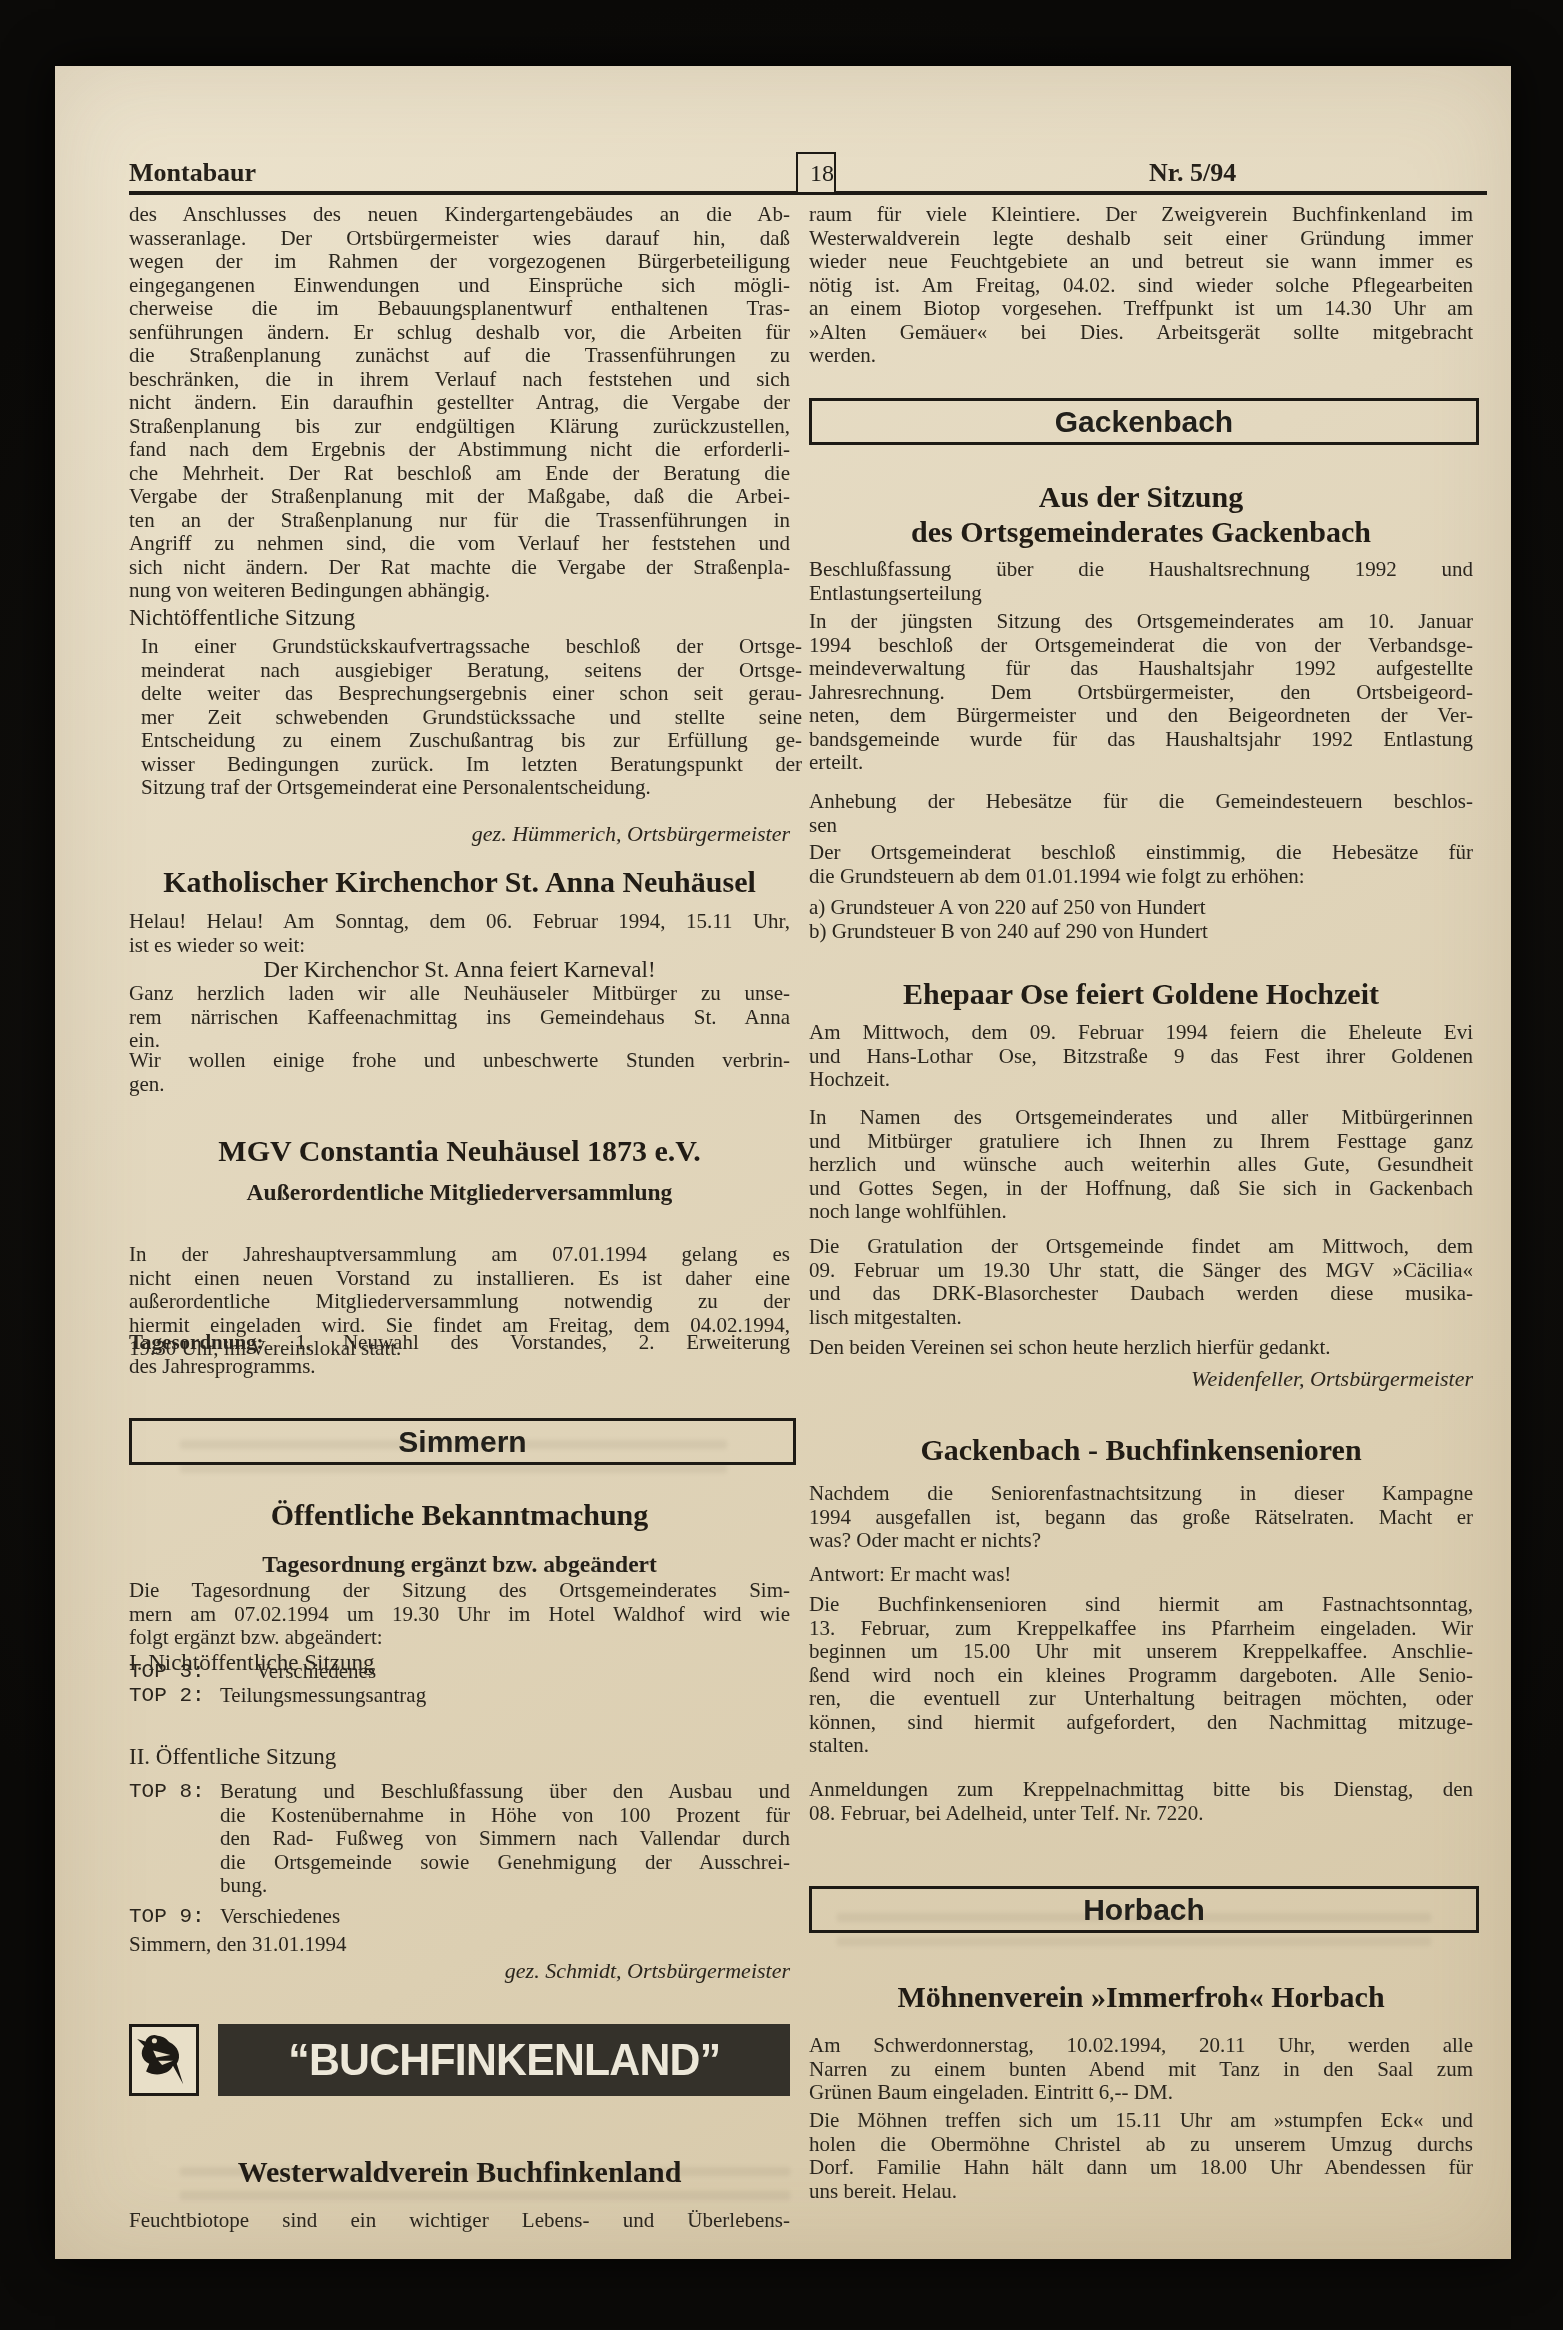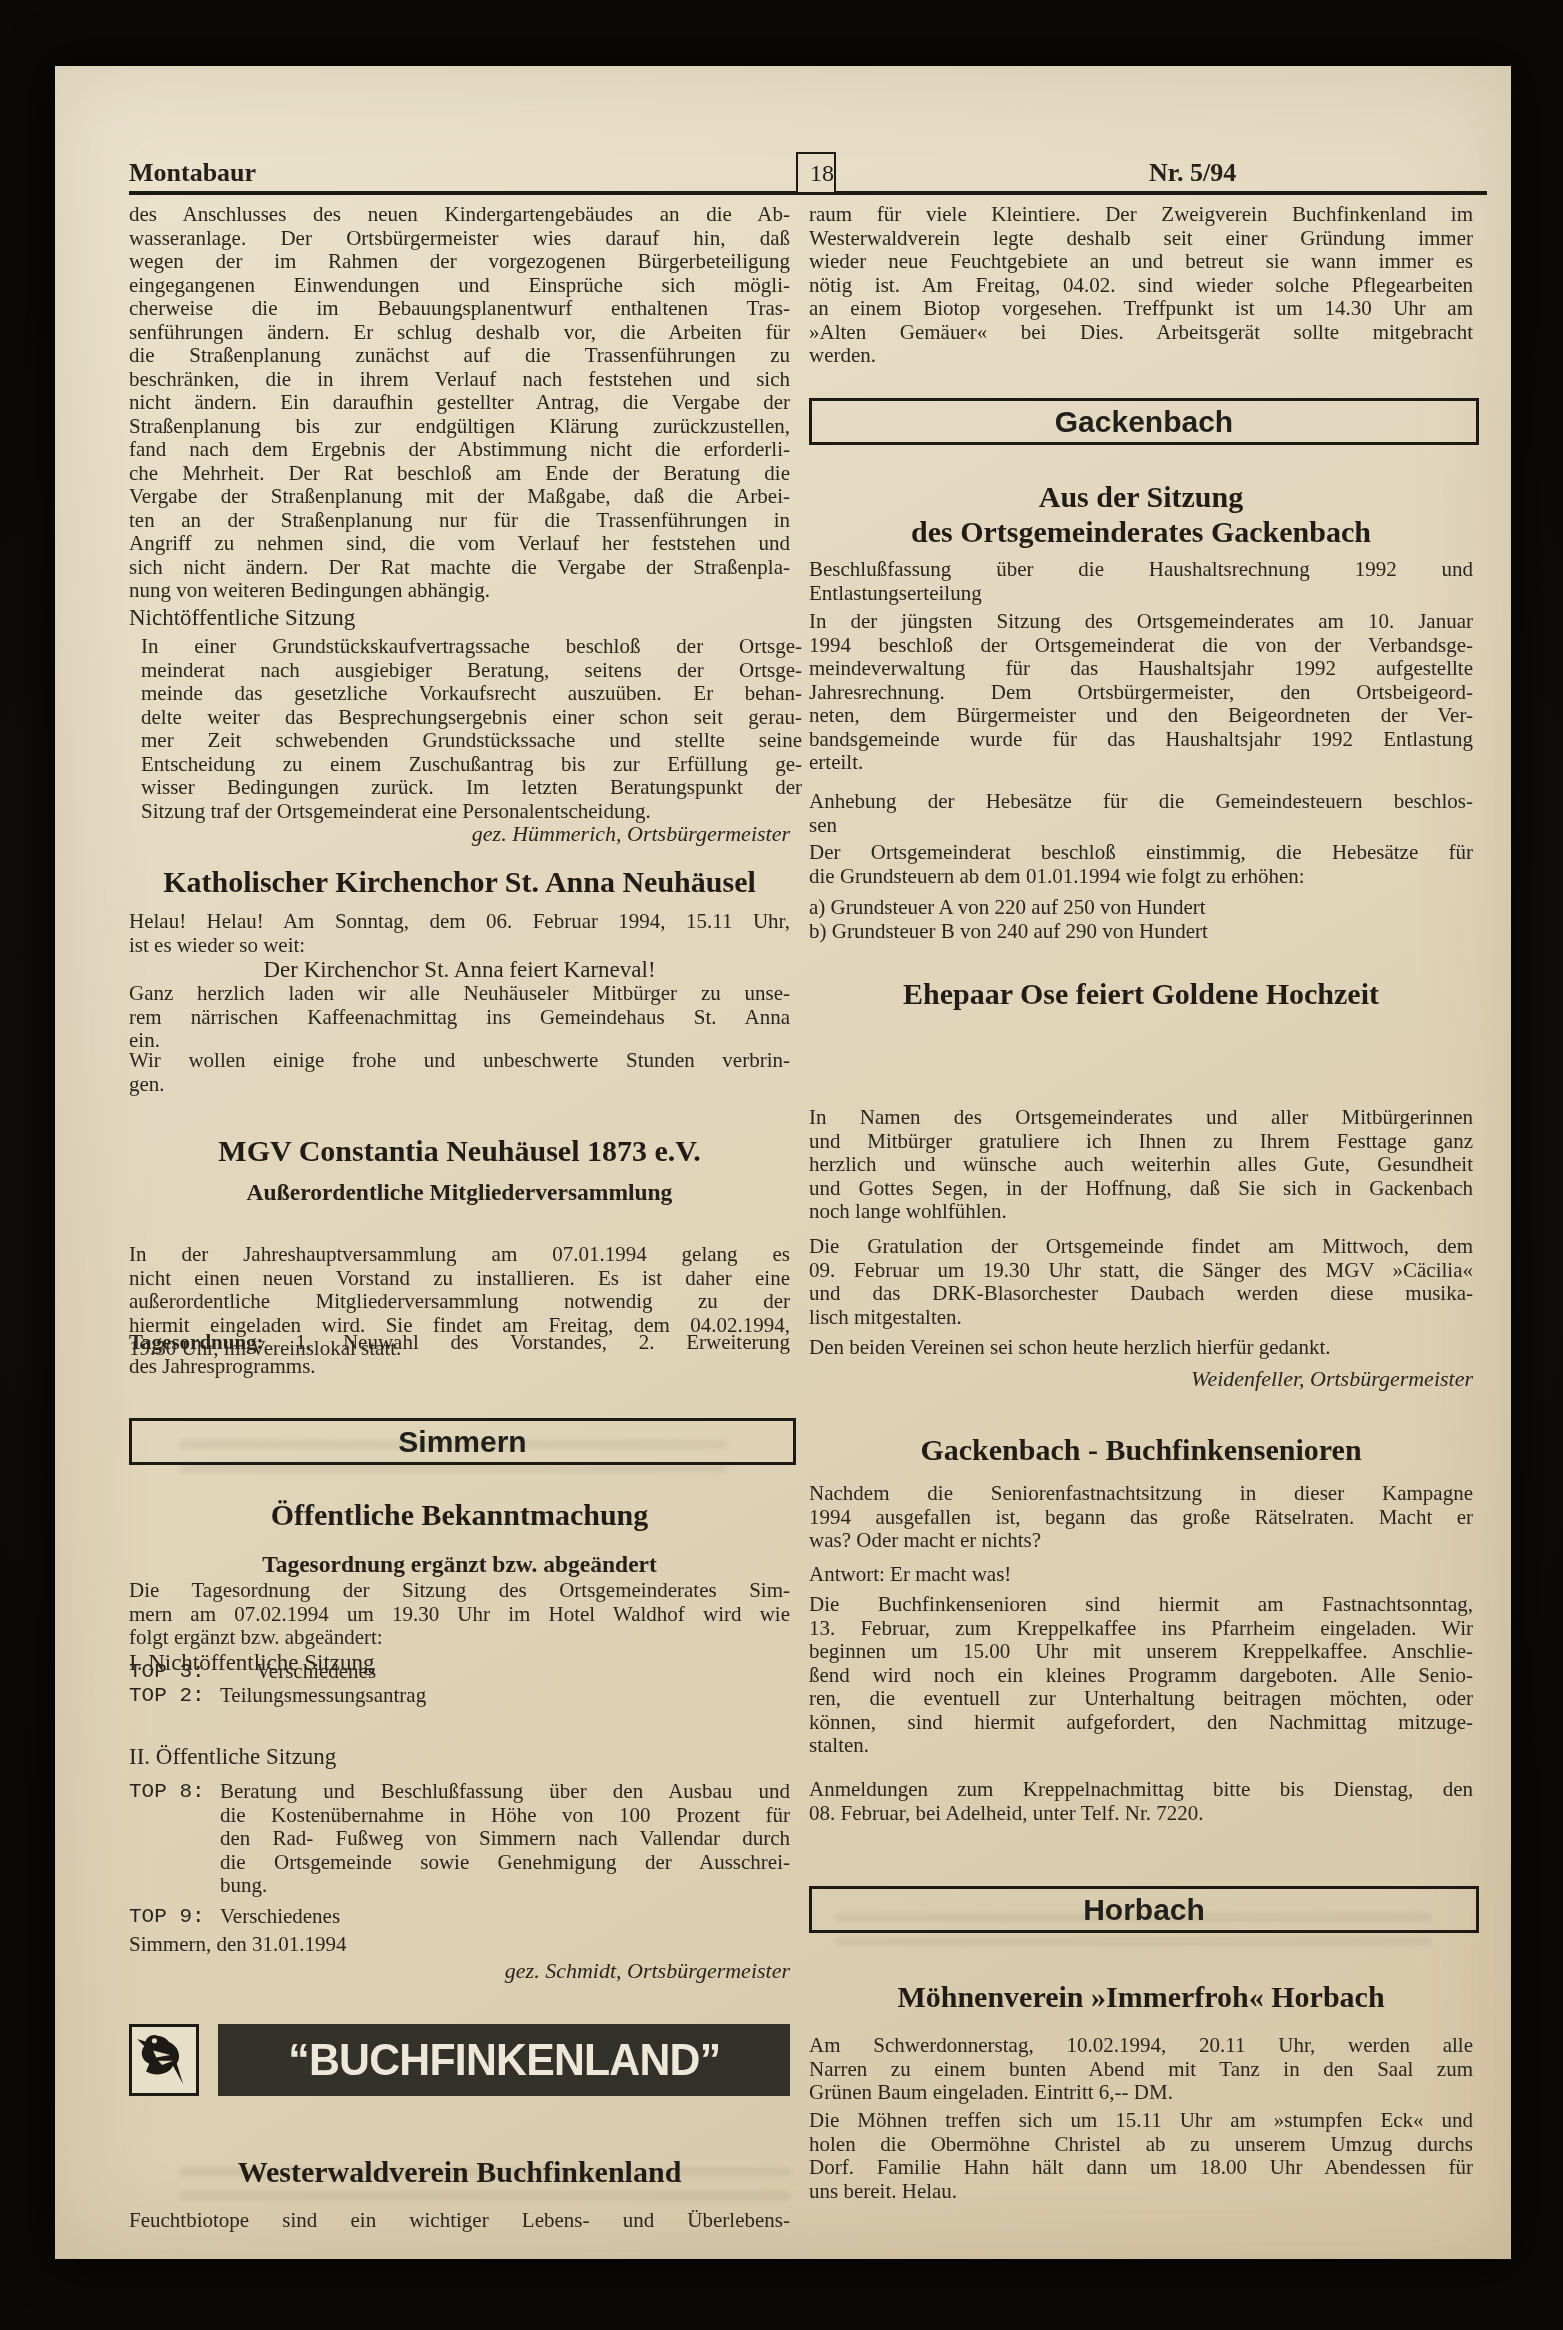--- a/index.html
+++ b/index.html
@@ -74,21 +74,20 @@
         <div class="jline">Angriff zu nehmen sind, die vom Verlauf her feststehen und</div>
         <div class="jline">sich nicht ändern. Der Rat machte die Vergabe der Straßenpla-</div>
         <div class="jline last">nung von weiteren Bedingungen abhängig.</div>
       </div>
 
     <div class="blk lp boldtxt plain" style="top:540px;font-size:23px;">Nichtöffentliche Sitzung</div>
 
     <div class="blk lp" style="top:569px;margin-left:12px;">
         <div class="jline">In einer Grundstückskaufvertragssache beschloß der Ortsge-</div>
         <div class="jline">meinderat nach ausgiebiger Beratung, seitens der Ortsge-</div>
-        <div class="jline">meinde das gesetzliche Vorkaufsrecht auszuüben. Er behan-</div>
         <div class="jline">delte weiter das Besprechungsergebnis einer schon seit gerau-</div>
         <div class="jline">mer Zeit schwebenden Grundstückssache und stellte seine</div>
         <div class="jline">Entscheidung zu einem Zuschußantrag bis zur Erfüllung ge-</div>
         <div class="jline">wisser Bedingungen zurück. Im letzten Beratungspunkt der</div>
         <div class="jline last">Sitzung traf der Ortsgemeinderat eine Personalentscheidung.</div>
       </div>
 
     <div class="blk lp sig" style="top:755px;">gez. Hümmerich, Ortsbürgermeister</div>
 
     <div class="blk lp h1" style="top:799px;">Katholischer Kirchenchor St. Anna Neuhäusel</div>
@@ -213,20 +212,25 @@
         <div class="jline last">sen</div>
       </div>
     <div class="blk rp" style="top:775px;">
         <div class="jline">Der Ortsgemeinderat beschloß einstimmig, die Hebesätze für</div>
         <div class="jline last">die Grundsteuern ab dem 01.01.1994 wie folgt zu erhöhen:</div>
       </div>
     <div class="blk rp plain" style="top:830px;">a) Grundsteuer A von 220 auf 250 von Hundert</div>
     <div class="blk rp plain" style="top:854px;">b) Grundsteuer B von 240 auf 290 von Hundert</div>
 
     <div class="blk rp h1" style="top:911px;">Ehepaar Ose feiert Goldene Hochzeit</div>
+    <div class="blk rp" style="top:955px;">
+        <div class="jline">Am Mittwoch, dem 09. Februar 1994 feiern die Eheleute Evi</div>
+        <div class="jline">und Hans-Lothar Ose, Bitzstraße 9 das Fest ihrer Goldenen</div>
+        <div class="jline last">Hochzeit.</div>
+      </div>
     <div class="blk rp" style="top:1040px;">
         <div class="jline">In Namen des Ortsgemeinderates und aller Mitbürgerinnen</div>
         <div class="jline">und Mitbürger gratuliere ich Ihnen zu Ihrem Festtage ganz</div>
         <div class="jline">herzlich und wünsche auch weiterhin alles Gute, Gesundheit</div>
         <div class="jline">und Gottes Segen, in der Hoffnung, daß Sie sich in Gackenbach</div>
         <div class="jline last">noch lange wohlfühlen.</div>
       </div>
     <div class="blk rp" style="top:1169px;">
         <div class="jline">Die Gratulation der Ortsgemeinde findet am Mittwoch, dem</div>
         <div class="jline">09. Februar um 19.30 Uhr statt, die Sänger des MGV »Cäcilia«</div>

